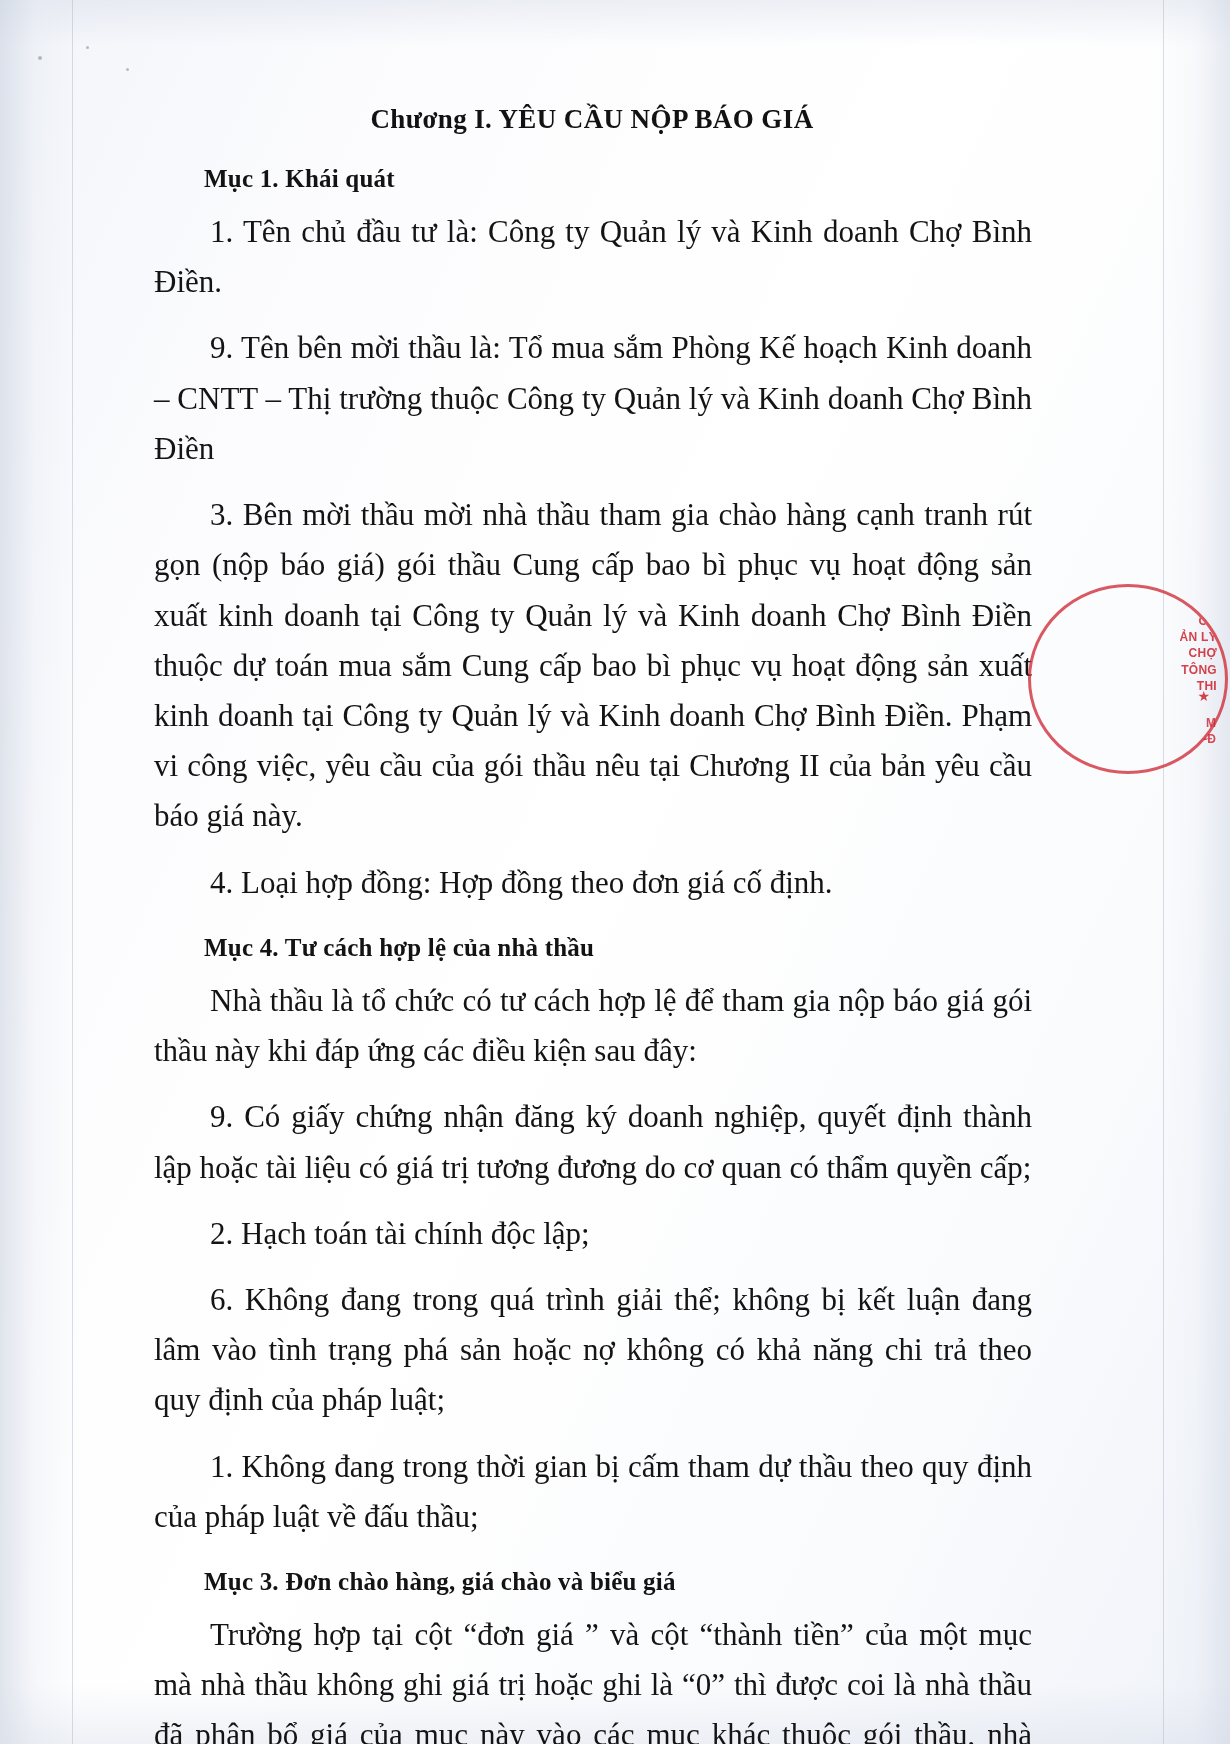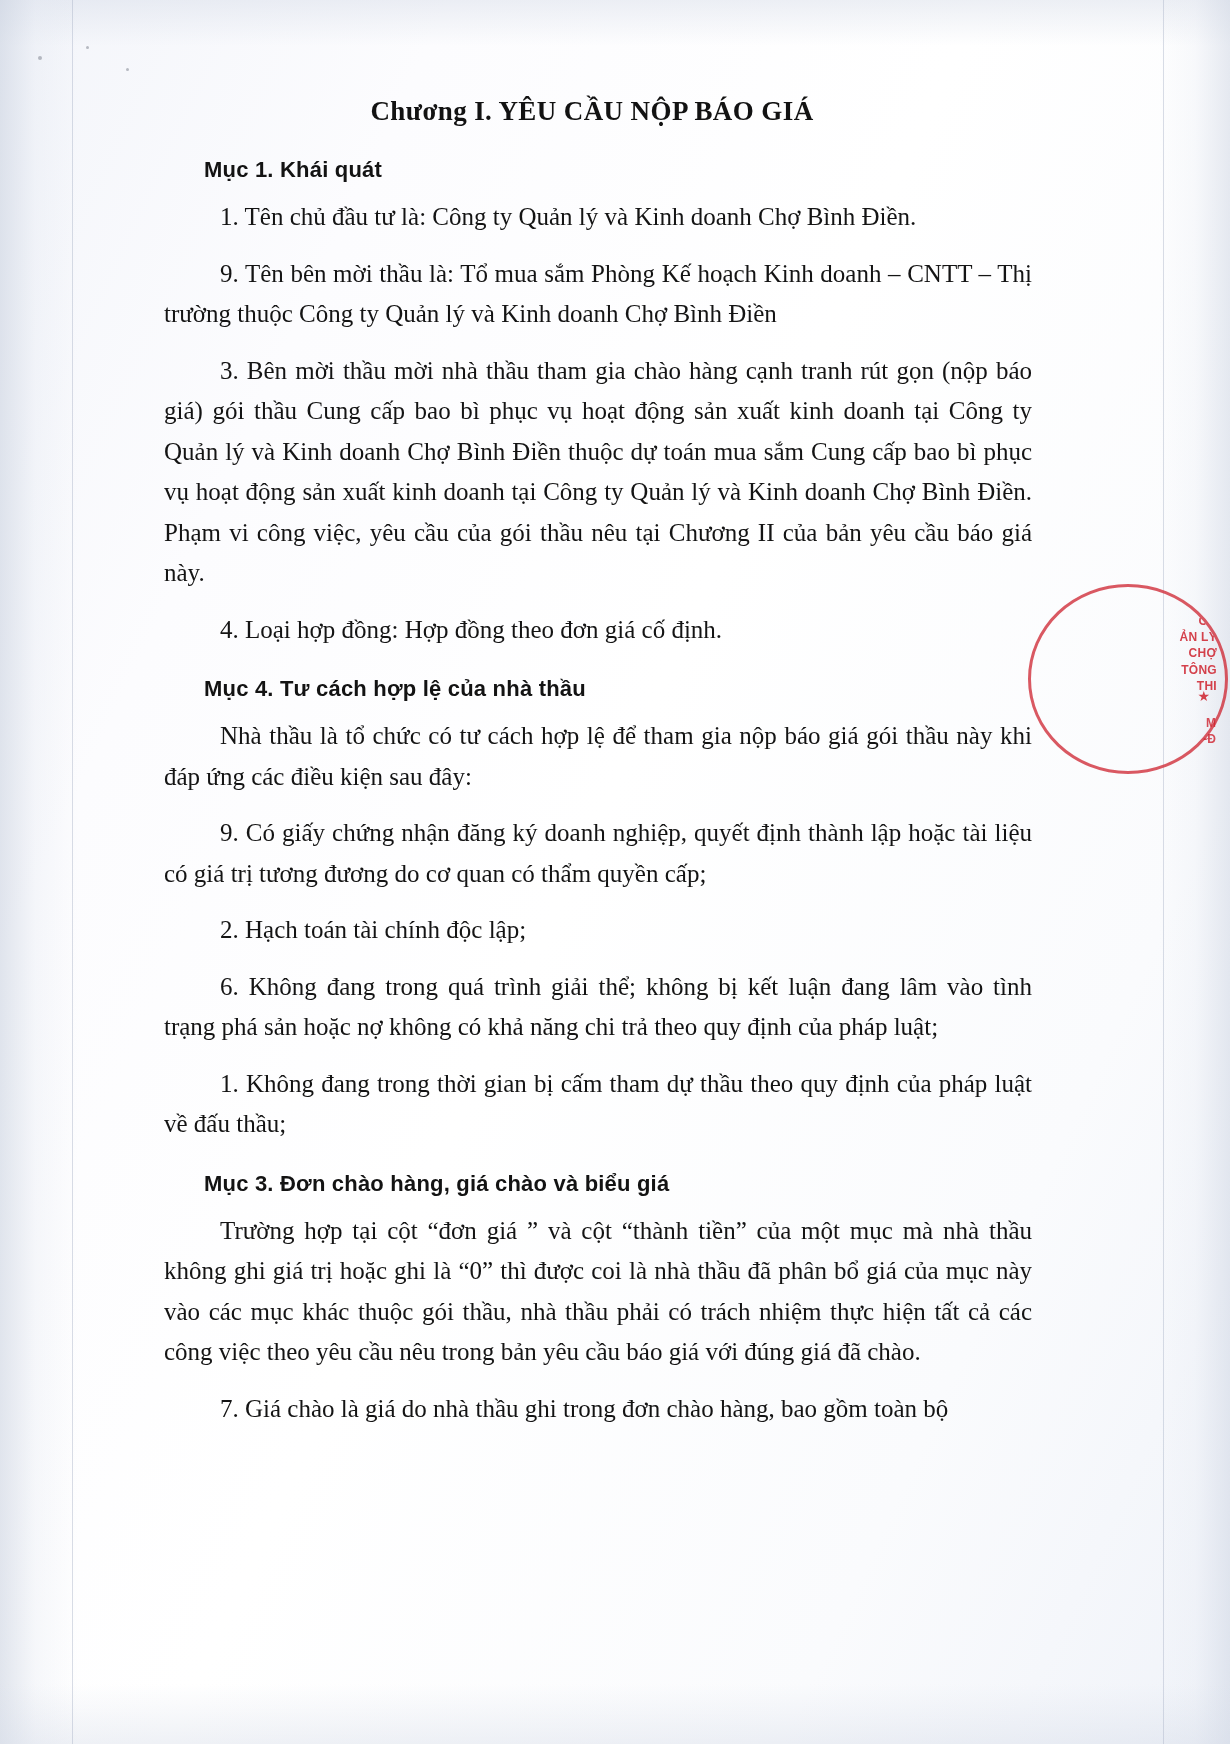--- a/index.html
+++ b/index.html
@@ -65,38 +65,38 @@
     top: 96px;
     width: 880px;
   }
 
   h1.doc-title {
     font-family: "Liberation Serif", "DejaVu Serif", serif;
     font-size: 27px;
     font-weight: bold;
     text-align: center;
     letter-spacing: 0.4px;
-    margin: 0 0 30px 0;
+    margin: 8px 0 30px 0;
     color: #121212;
   }
 
   h2.section-heading {
-    font-family: Liberation Sans, sans-serif;
-    font-size: 22px;
+    font-family: Liberation Serif, serif;
+    font-size: 25px;
     font-weight: bold;
     margin: 26px 0 14px 0;
     padding-left: 52px;
     color: #131313;
     letter-spacing: 0.2px;
   }
 
   p.para {
-    font-size: 25px;
+    font-size: 31px;
     line-height: 1.62;
-    margin: 0 0 16px 12px;
+    margin: 0 0 16px 2px;
     text-align: justify;
     text-justify: inter-word;
     text-indent: 56px;
     color: #141414;
   }
   p.para:last-child { margin-bottom: 0; }
 
   
   .stamp {
     position: absolute;

